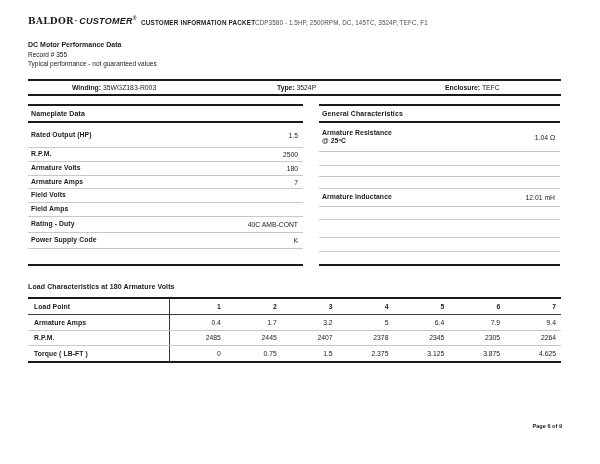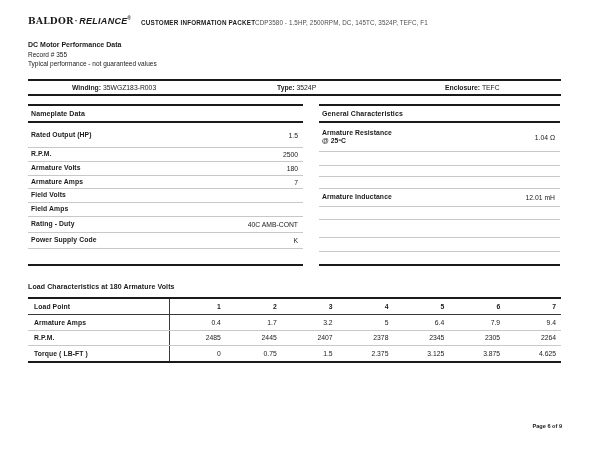--- a/index.html
+++ b/index.html
@@ -57,21 +57,21 @@
 
   
   .footer { position:absolute; right:38px; top:423px; font-size:5.6px; font-weight:bold; }
 </style>
 </head>
 <body>
 
 <div class="page">
 
   <div class="masthead">
-    <span class="logo"><span class="logo-baldor">BALDOR</span><span class="logo-dot">·</span><span class="logo-reliance">RELIANCE</span><span class="logo-mark">®</span></span>
+    <span class="logo"><span class="logo-baldor">BALDOR</span><span class="logo-dot">·</span><span class="logo-reliance">CUSTOMER</span><span class="logo-mark">®</span></span>
     <span class="packet-title">CUSTOMER INFORMATION PACKET</span>
     <span class="spec">CDP3580 - 1.5HP, 2500RPM, DC, 145TC, 3524P, TEFC, F1</span>
   </div>
 
   <div class="title-block">
     <div class="doc-title">DC Motor Performance Data</div>
     <div class="doc-record">Record # 355</div>
     <div class="doc-note">Typical performance - not guaranteed values</div>
   </div>
 

